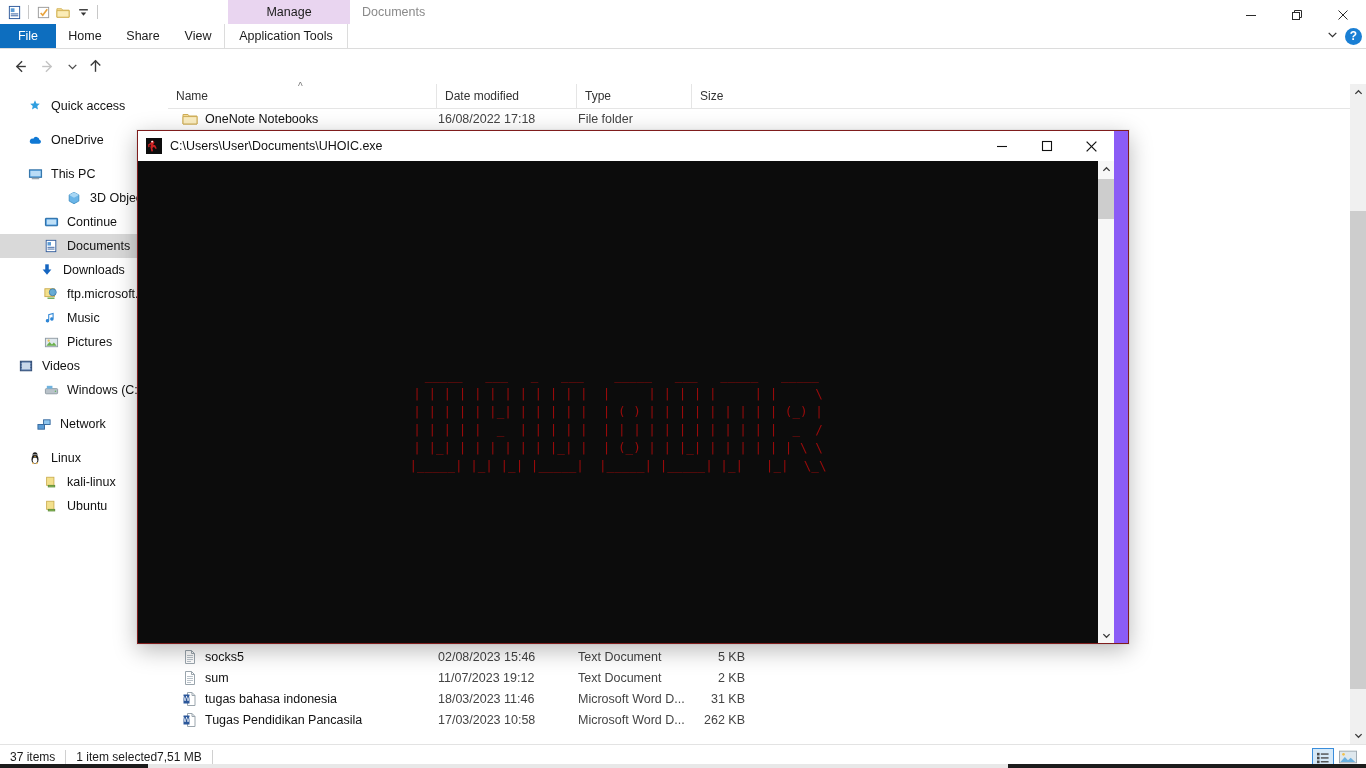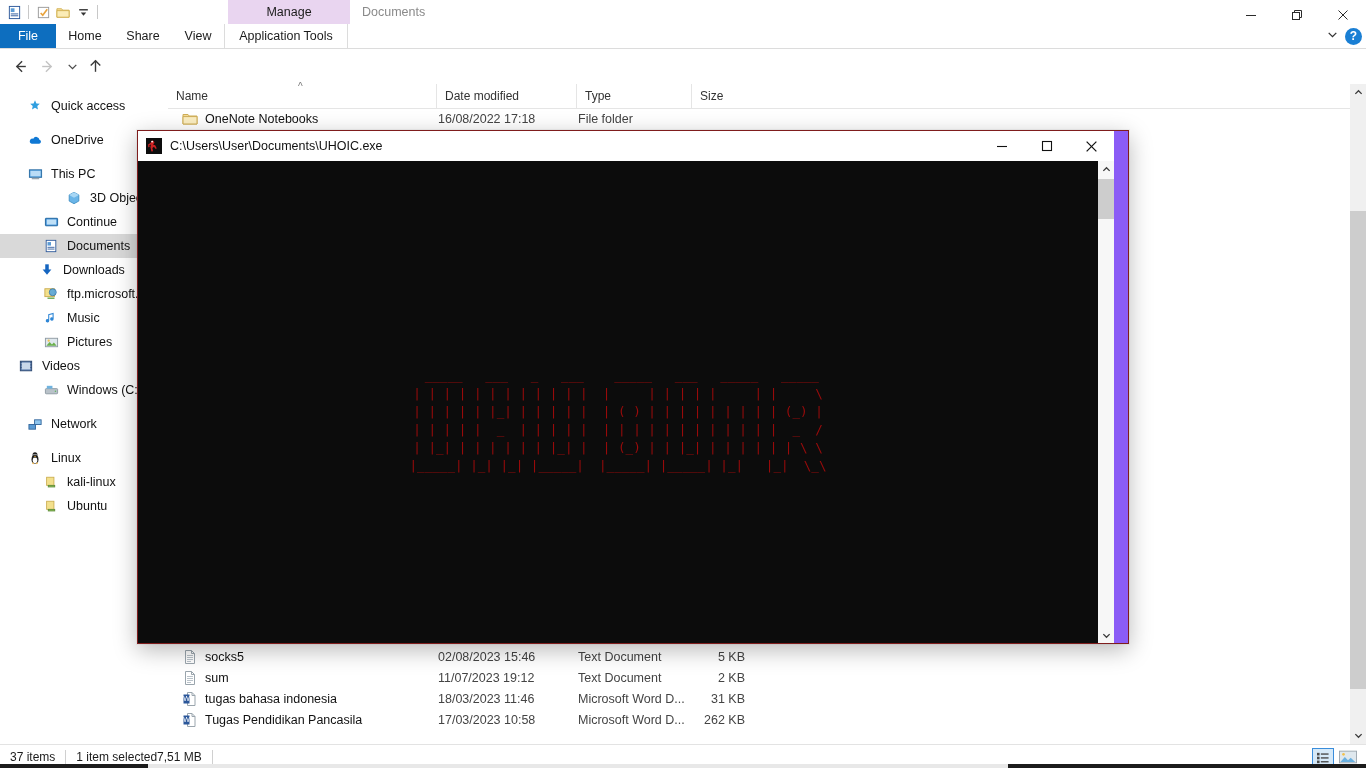--- a/index.html
+++ b/index.html
@@ -400,21 +400,21 @@
       <span class="ico">
         <svg width="15" height="15" viewBox="0 0 16 16">
             <rect x="1.5" y="6" width="13" height="5.5" rx="0.8" fill="#b9c2c9" stroke="#8e9aa3"></rect>
             <rect x="3" y="3" width="6" height="3" fill="#6fb3e0"></rect>
             <circle cx="12.2" cy="8.8" r="0.8" fill="#5fb45f"></circle>
           </svg>
       </span>
       <span>Windows (C:)</span>
     </div>
     <div class="navgap"></div>
-    <div class="navitem" style="padding-left:26px">
+    <div class="navitem" style="padding-left:35px">
       <span class="ico">
         <svg width="15" height="15" viewBox="0 0 16 16">
             <rect x="1" y="8" width="7" height="5" fill="#5a9bd5" stroke="#36699e"></rect>
             <rect x="7" y="3" width="7" height="5" fill="#8ec5ee" stroke="#36699e"></rect>
             <line x1="4" y1="8" x2="10" y2="8" stroke="#36699e"></line>
           </svg>
       </span>
       <span>Network</span>
     </div>
     <div class="navgap"></div>

